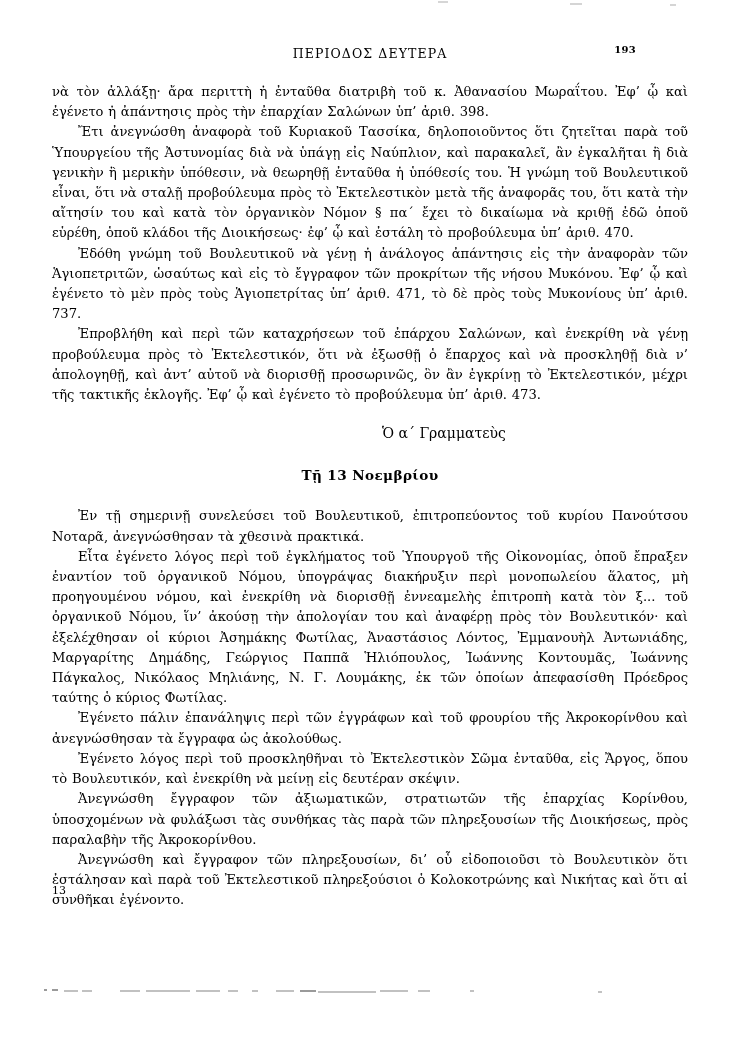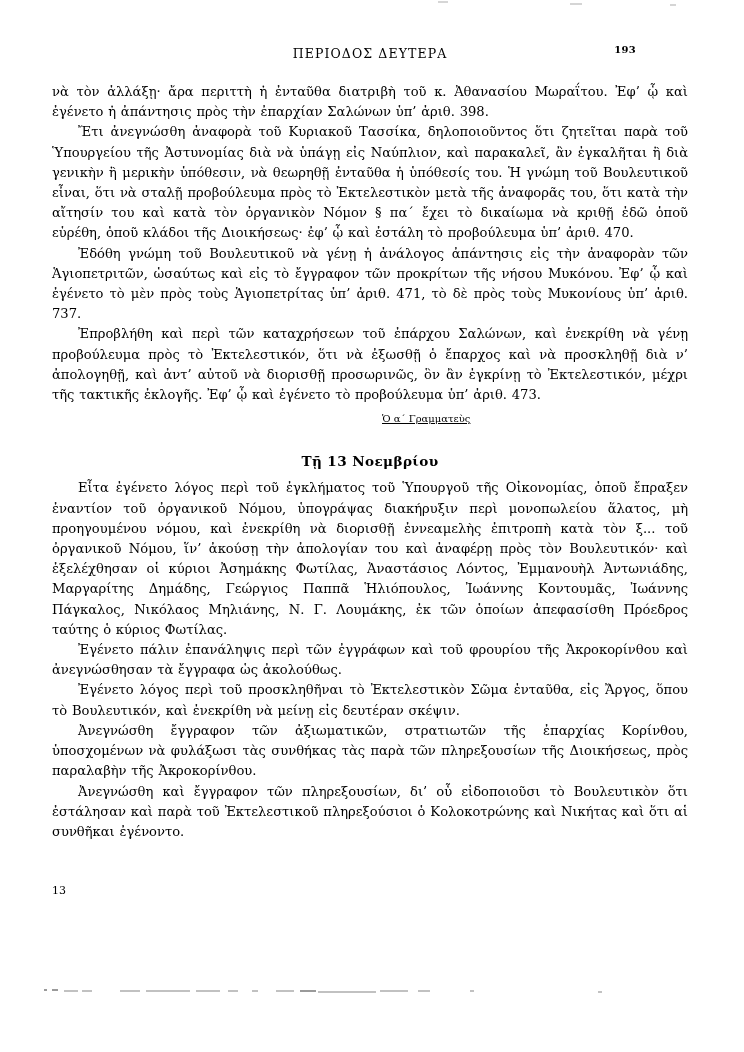--- a/index.html
+++ b/index.html
@@ -72,32 +72,31 @@
     font-size: 13.1px;
     line-height: 20.2px;
     text-align: justify;
     text-justify: inter-word;
     word-spacing: 0.6px;
     text-indent: 26px;
   }
   p.para.noindent { text-indent: 0; }
 
   .sig-block {
-    margin-top: 4px;
+    margin-top: 18px;
     padding-left: 330px;
-    font-size: 10px;
+    font-size: 14px;
     line-height: 20.2px;
-    text-decoration: underline;
   }
   .sig-line { white-space: nowrap; }
   .sig-line.second { padding-left: 12px; }
 
   .section-head {
     margin-top: 24px;
-    margin-bottom: 9px;
+    margin-bottom: 23px;
     text-align: center;
     font-size: 13.6px;
     font-weight: bold;
     letter-spacing: 0.4px;
   }
 
   .quire-mark {
     position: absolute;
     left: 52px;
     top: 884px;
@@ -127,20 +126,21 @@
     <p class="para">Ἔτι ἀνεγνώσθη ἀναφορὰ τοῦ Κυριακοῦ Τασσίκα, δηλοποιοῦντος ὅτι ζητεῖται παρὰ τοῦ Ὑπουργείου τῆς Ἀστυνομίας διὰ νὰ ὑπάγῃ εἰς Ναύπλιον, καὶ παρακαλεῖ, ἂν ἐγκαλῆται ἢ διὰ γενικὴν ἢ μερικὴν ὑπόθεσιν, νὰ θεωρηθῇ ἐνταῦθα ἡ ὑπόθεσίς του. Ἡ γνώμη τοῦ Βουλευτικοῦ εἶναι, ὅτι νὰ σταλῇ προβούλευμα πρὸς τὸ Ἐκτελεστικὸν μετὰ τῆς ἀναφορᾶς του, ὅτι κατὰ τὴν αἴτησίν του καὶ κατὰ τὸν ὀργανικὸν Νόμον § πα΄ ἔχει τὸ δικαίωμα νὰ κριθῇ ἐδῶ ὁποῦ εὑρέθη, ὁποῦ κλάδοι τῆς Διοικήσεως· ἐφ’ ᾧ καὶ ἐστάλη τὸ προβούλευμα ὑπ’ ἀριθ. 470.</p>
     <p class="para">Ἐδόθη γνώμη τοῦ Βουλευτικοῦ νὰ γένῃ ἡ ἀνάλογος ἀπάντησις εἰς τὴν ἀναφορὰν τῶν Ἁγιοπετριτῶν, ὡσαύτως καὶ εἰς τὸ ἔγγραφον τῶν προκρίτων τῆς νήσου Μυκόνου. Ἐφ’ ᾧ καὶ ἐγένετο τὸ μὲν πρὸς τοὺς Ἁγιοπετρίτας ὑπ’ ἀριθ. 471, τὸ δὲ πρὸς τοὺς Μυκονίους ὑπ’ ἀριθ. 737.</p>
     <p class="para">Ἐπροβλήθη καὶ περὶ τῶν καταχρήσεων τοῦ ἐπάρχου Σαλώνων, καὶ ἐνεκρίθη νὰ γένῃ προβούλευμα πρὸς τὸ Ἐκτελεστικόν, ὅτι νὰ ἐξωσθῇ ὁ ἔπαρχος καὶ νὰ προσκληθῇ διὰ ν’ ἀπολογηθῇ, καὶ ἀντ’ αὐτοῦ νὰ διορισθῇ προσωρινῶς, ὃν ἂν ἐγκρίνῃ τὸ Ἐκτελεστικόν, μέχρι τῆς τακτικῆς ἐκλογῆς. Ἐφ’ ᾧ καὶ ἐγένετο τὸ προβούλευμα ὑπ’ ἀριθ. 473.</p>
 
     <div class="sig-block">
       <div class="sig-line">Ὁ α΄ Γραμματεὺς</div>
     </div>
 
     <div class="section-head">Τῇ 13 Νοεμβρίου</div>
 
+    <p class="para">Ἐν τῇ σημερινῇ συνελεύσει τοῦ Βουλευτικοῦ, ἐπιτροπεύοντος τοῦ κυρίου Πανούτσου Νοταρᾶ, ἀνεγνώσθησαν τὰ χθεσινὰ πρακτικά.</p>
     <p class="para">Εἶτα ἐγένετο λόγος περὶ τοῦ ἐγκλήματος τοῦ Ὑπουργοῦ τῆς Οἰκονομίας, ὁποῦ ἔπραξεν ἐναντίον τοῦ ὀργανικοῦ Νόμου, ὑπογράψας διακήρυξιν περὶ μονοπωλείου ἅλατος, μὴ προηγουμένου νόμου, καὶ ἐνεκρίθη νὰ διορισθῇ ἐννεαμελὴς ἐπιτροπὴ κατὰ τὸν ξ... τοῦ ὀργανικοῦ Νόμου, ἵν’ ἀκούσῃ τὴν ἀπολογίαν του καὶ ἀναφέρῃ πρὸς τὸν Βουλευτικόν· καὶ ἐξελέχθησαν οἱ κύριοι Ἀσημάκης Φωτίλας, Ἀναστάσιος Λόντος, Ἐμμανουὴλ Ἀντωνιάδης, Μαργαρίτης Δημάδης, Γεώργιος Παππᾶ Ἡλιόπουλος, Ἰωάννης Κοντουμᾶς, Ἰωάννης Πάγκαλος, Νικόλαος Μηλιάνης, Ν. Γ. Λουμάκης, ἐκ τῶν ὁποίων ἀπεφασίσθη Πρόεδρος ταύτης ὁ κύριος Φωτίλας.</p>
     <p class="para">Ἐγένετο πάλιν ἐπανάληψις περὶ τῶν ἐγγράφων καὶ τοῦ φρουρίου τῆς Ἀκροκορίνθου καὶ ἀνεγνώσθησαν τὰ ἔγγραφα ὡς ἀκολούθως.</p>
     <p class="para">Ἐγένετο λόγος περὶ τοῦ προσκληθῆναι τὸ Ἐκτελεστικὸν Σῶμα ἐνταῦθα, εἰς Ἄργος, ὅπου τὸ Βουλευτικόν, καὶ ἐνεκρίθη νὰ μείνῃ εἰς δευτέραν σκέψιν.</p>
     <p class="para">Ἀνεγνώσθη ἔγγραφον τῶν ἀξιωματικῶν, στρατιωτῶν τῆς ἐπαρχίας Κορίνθου, ὑποσχομένων νὰ φυλάξωσι τὰς συνθήκας τὰς παρὰ τῶν πληρεξουσίων τῆς Διοικήσεως, πρὸς παραλαβὴν τῆς Ἀκροκορίνθου.</p>
     <p class="para">Ἀνεγνώσθη καὶ ἔγγραφον τῶν πληρεξουσίων, δι’ οὗ εἰδοποιοῦσι τὸ Βουλευτικὸν ὅτι ἐστάλησαν καὶ παρὰ τοῦ Ἐκτελεστικοῦ πληρεξούσιοι ὁ Κολοκοτρώνης καὶ Νικήτας καὶ ὅτι αἱ συνθῆκαι ἐγένοντο.</p>
 
   </div>
 
   <div class="quire-mark">13</div>
 

